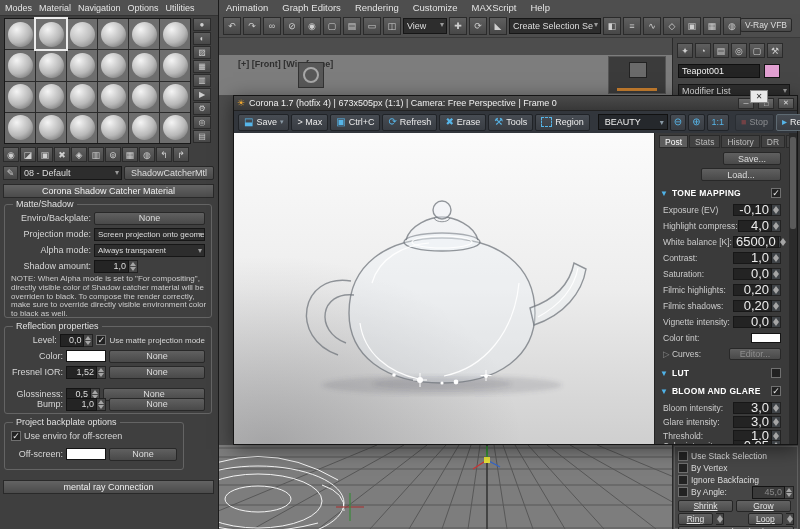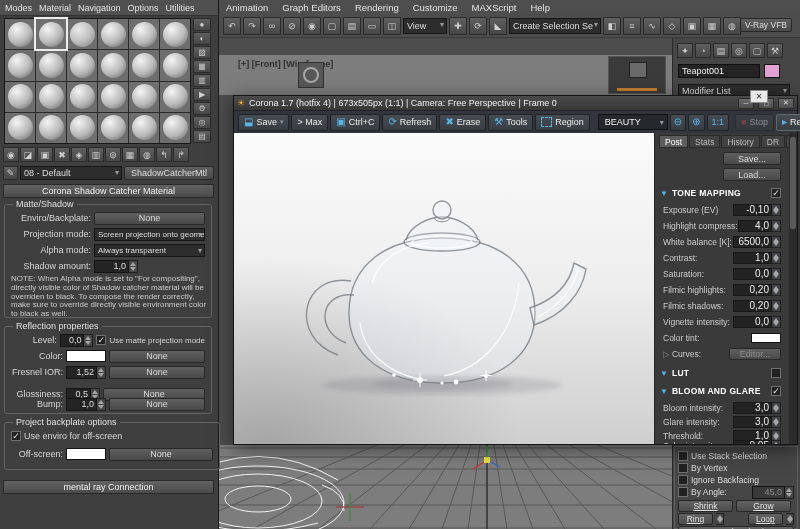--- a/index.html
+++ b/index.html
@@ -95,21 +95,21 @@
   .cthumb{position:absolute;left:1px;top:4px;width:6px;height:92px;background:#5a5a5a;border-radius:2px;}
   .ctab{height:13px;padding:0 5px;font-size:8.5px;color:#bbb;background:#424242;border:1px solid #2a2a2a;
      display:flex;align-items:center;box-sizing:border-box;}
   .ctab.active{background:#5d5d5d;color:#fff;}
   .chead{position:absolute;left:5px;right:8px;height:12px;display:flex;align-items:center;gap:4px;}
   .chead .tri{color:#4fb3e8;font-size:8px;}
   .chead .ht{color:#ffffff;font-weight:bold;font-size:8.5px;letter-spacing:.3px;flex:1;}
   .crow{position:absolute;left:8px;right:8px;height:13px;display:flex;align-items:center;justify-content:space-between;}
   .clabel{color:#cccccc;font-size:8.5px;white-space:nowrap;}
   .cval{display:flex;width:48px;height:12px;}
-  .cval .v{flex:1;background:#232323;border:1px solid #171717;color:#ececec;font-size:10px;display:flex;
+  .cval .v{flex:1;background:#232323;border:1px solid #171717;color:#ececec;font-size:13px;display:flex;
      align-items:center;justify-content:flex-end;padding:0 2px;box-sizing:border-box;}
   .cval .arrows{background:#3e4246;}
   .closefloat{left:750px;top:90px;width:18px;height:13px;background:#e9e9e9;border:1px solid #8a8a8a;color:#333;
      font-size:8px;display:flex;align-items:center;justify-content:center;z-index:6;box-sizing:border-box;}
 </style>
 </head>
 <body>
 
 <div class="screen">
 
@@ -456,21 +456,21 @@
       <div class="grow" style="top:70px">
         <span class="lbl" style="width:52px;text-align:right;">Bump:</span>
         <span class="spin" style="width:40px;">
           <span class="sv">1,0</span>
             <span class="arrows"></span>
           </span>
         <span class="mbtn" style="flex:1;height:13px;">None</span>
       </div>
     </div>
 
-    <div class="grp" style="left:4px;top:422px;width:216px;height:48px;">
+    <div class="grp" style="left:4px;top:422px;width:180px;height:48px;">
       <span class="gt">Project backplate options</span>
       <div class="grow" style="top:6px">
         <span class="cb on"></span>
         <span class="lbl">Use enviro for off-screen</span>
       </div>
       <div class="grow" style="top:24px">
         <span class="lbl" style="width:52px;text-align:right;">Off-screen:</span>
         <span class="swatch" style="width:40px;height:12px;background:#ffffff;"></span>
         <span class="mbtn" style="flex:1;height:13px;">None</span>
       </div>
@@ -594,21 +594,21 @@
 
     <div class="cpanelr">
       <div style="position:absolute;left:4px;top:2px;display:flex;gap:1px;">
         <span class="ctab active">Post</span>
         <span class="ctab">Stats</span>
         <span class="ctab">History</span>
         <span class="ctab">DR</span>
         <span class="ctab">LightMix</span>
       </div>
       <span class="mbtn" style="position:absolute;right:8px;top:19px;width:58px;height:13px;">Save...</span>
-      <span class="mbtn" style="position:absolute;right:8px;top:35px;width:58px;height:13px;">Load...</span>
+      <span class="mbtn" style="position:absolute;right:8px;top:35px;width:80px;height:13px;">Load...</span>
 
       <div class="chead" style="top:54px;">
         <span class="tri">▼</span>
         <span class="ht">TONE MAPPING</span>
         <span class="cb on"></span>
       </div>
       <div class="crow" style="top:70px">
           <span class="clabel">Exposure (EV)</span>
         <span class="cval">
             <span class="v">-0,10</span>

